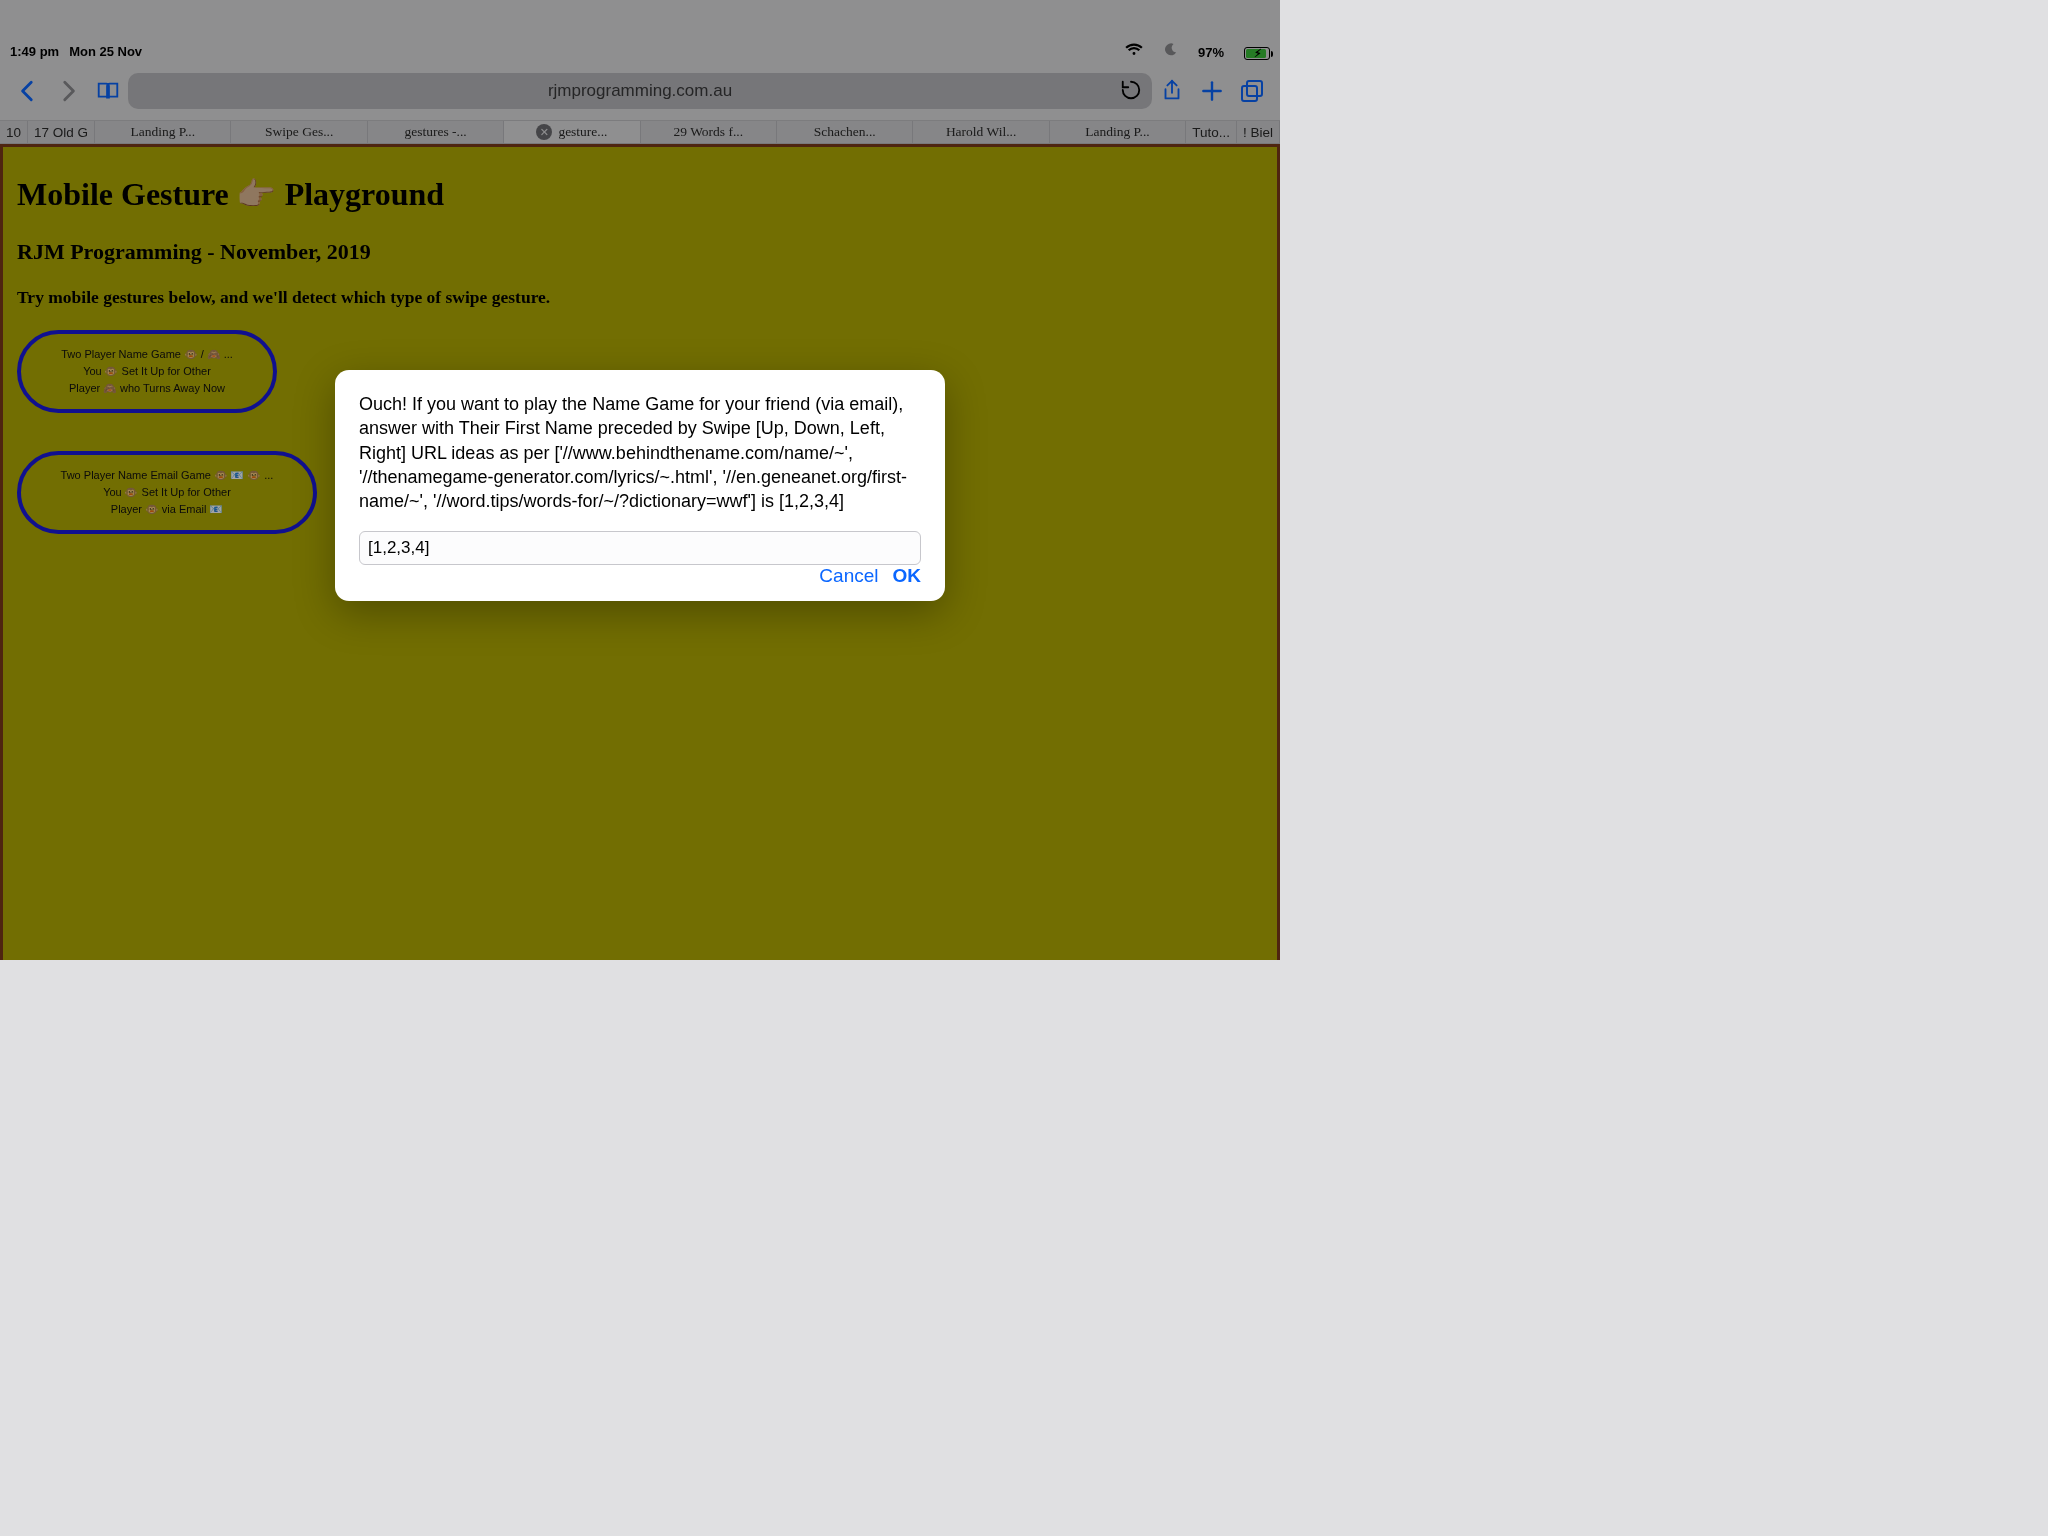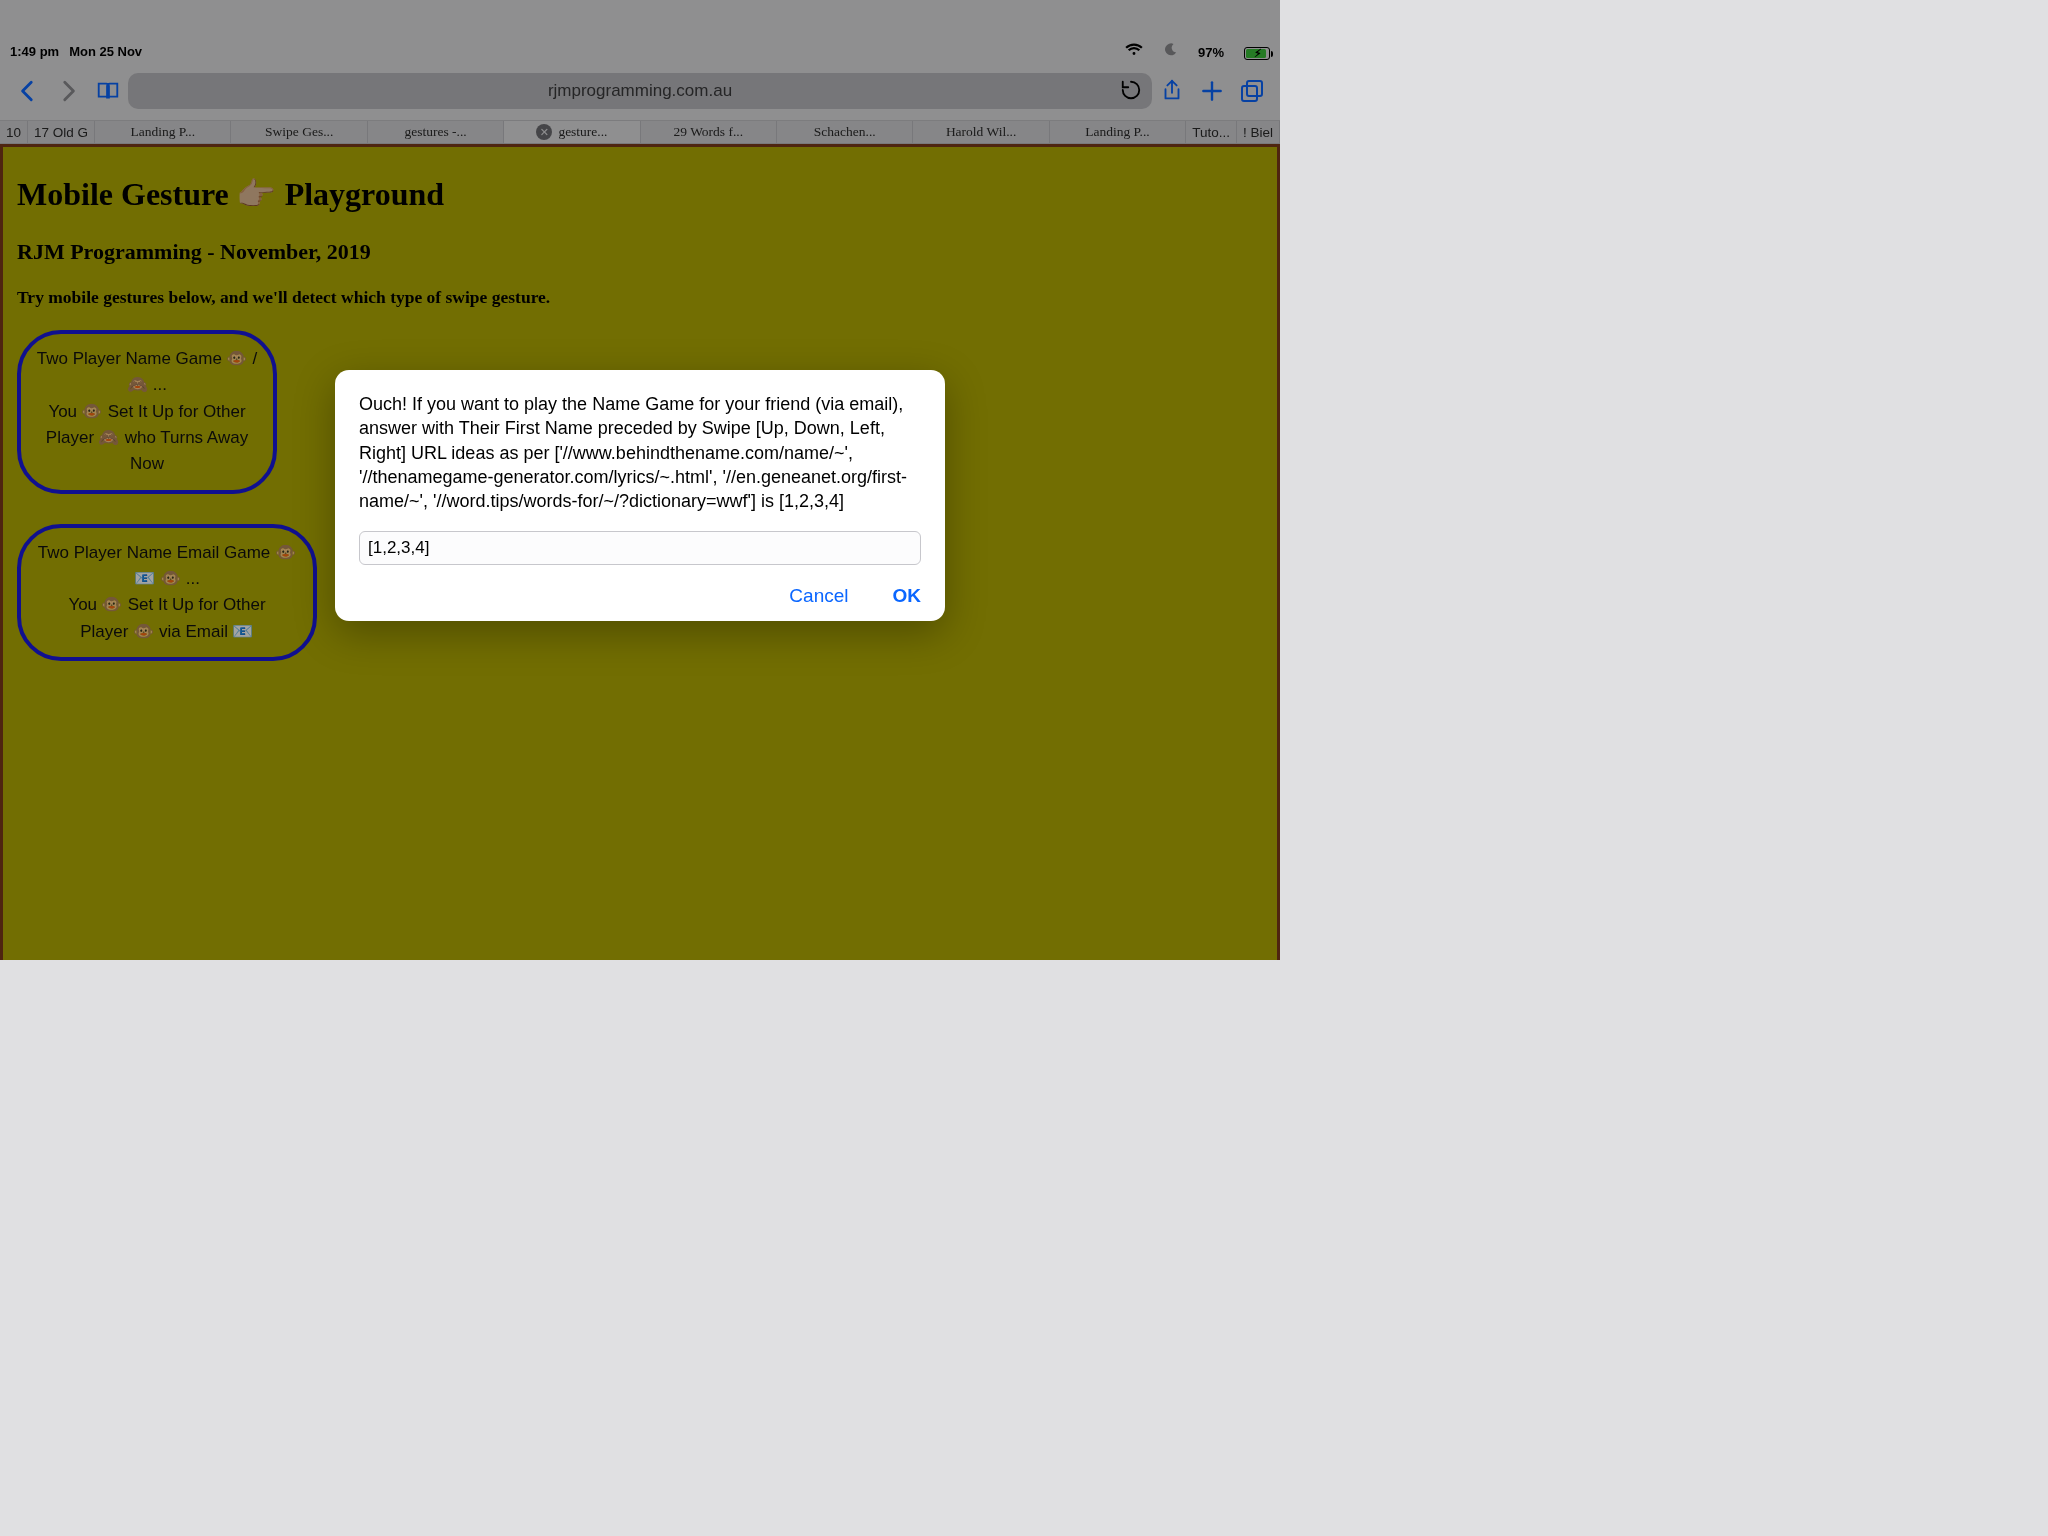--- a/index.html
+++ b/index.html
@@ -87,24 +87,24 @@
   }
   .page h1 { font-family: Georgia, "Times New Roman", serif; font-size: 32px; font-weight: 700; margin-bottom: 26px; color:#000;}
   .page h2 { font-family: Georgia, "Times New Roman", serif; font-size: 22px; font-weight: 700; margin-bottom: 22px; color:#000;}
   .page h3 { font-family: Georgia, "Times New Roman", serif; font-size: 17.5px; font-weight: 700; margin-bottom: 22px; color:#000;}
   .bubble {
     width: 260px;
     border: 4px solid #1a1ae0;
     border-radius: 44px;
     padding: 12px 10px;
     text-align: center;
-    font-size: 17px;
+    font-size: 11px;
     line-height: 1.55;
     color: #111;
-    margin-bottom: 30px;
+    margin-bottom: 38px;
     background: transparent;
   }
   
   .dim {
     position: absolute; inset: 0; background: rgba(0,0,0,0.36);
     z-index: 50;
   }
   
   .dialog {
     position: absolute;
@@ -120,22 +120,22 @@
     color: #000;
   }
   .dialog .msg { line-height: 1.35; margin-bottom: 18px; }
   .dialog input {
     width: 100%; height: 34px;
     border: 1px solid #c7c7cc; border-radius: 6px;
     padding: 4px 8px; font-size: 17px;
     background: #fcfcfd;
   }
   .dialog .buttons {
-    display: flex; justify-content: flex-end; gap: 44px;
-    margin-top: 20px; font-size: 19px; color: #0a66ff;
+    display: flex; justify-content: flex-end; gap: 14px;
+    font-size: 19px; color: #0a66ff;
   }
   .dialog .buttons .ok { font-weight: 600; }
   .blue { stroke:#0a66ff; }
   .gray { stroke:#8b8b8f; }
   .black { stroke:#000; }
 </style>
 </head>
 <body>
 
 <div class="status-bar">

